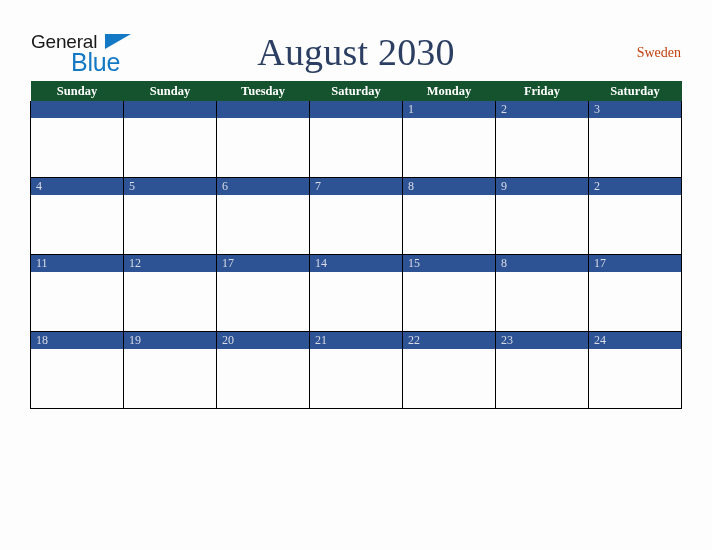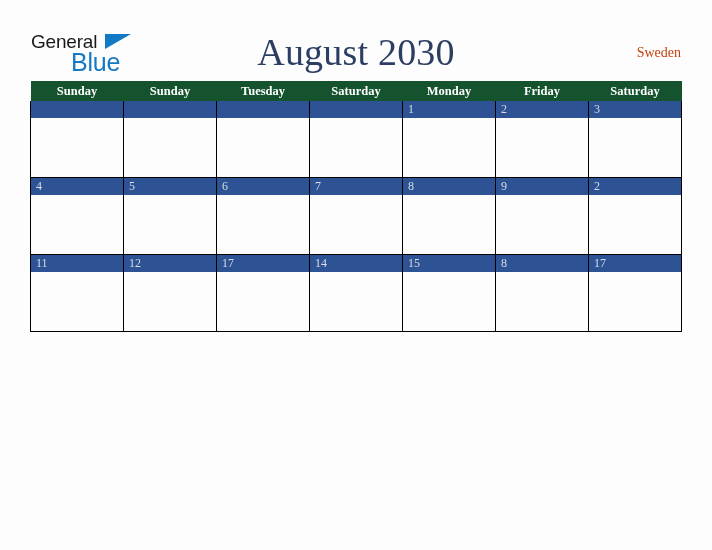--- a/index.html
+++ b/index.html
@@ -226,16 +226,39 @@
         <td>
             <span class="daybar">15</span>
           </td>
         <td>
             <span class="daybar">8</span>
           </td>
         <td>
             <span class="daybar">17</span>
           </td>
       </tr>
+      <tr>
+        <td>
+            <span class="daybar">18</span>
+          </td>
+        <td>
+            <span class="daybar">19</span>
+          </td>
+        <td>
+            <span class="daybar">20</span>
+          </td>
+        <td>
+            <span class="daybar">21</span>
+          </td>
+        <td>
+            <span class="daybar">22</span>
+          </td>
+        <td>
+            <span class="daybar">23</span>
+          </td>
+        <td>
+            <span class="daybar">24</span>
+          </td>
+      </tr>
     </tbody>
   </table>
 
 </div>
 
 </body></html>

